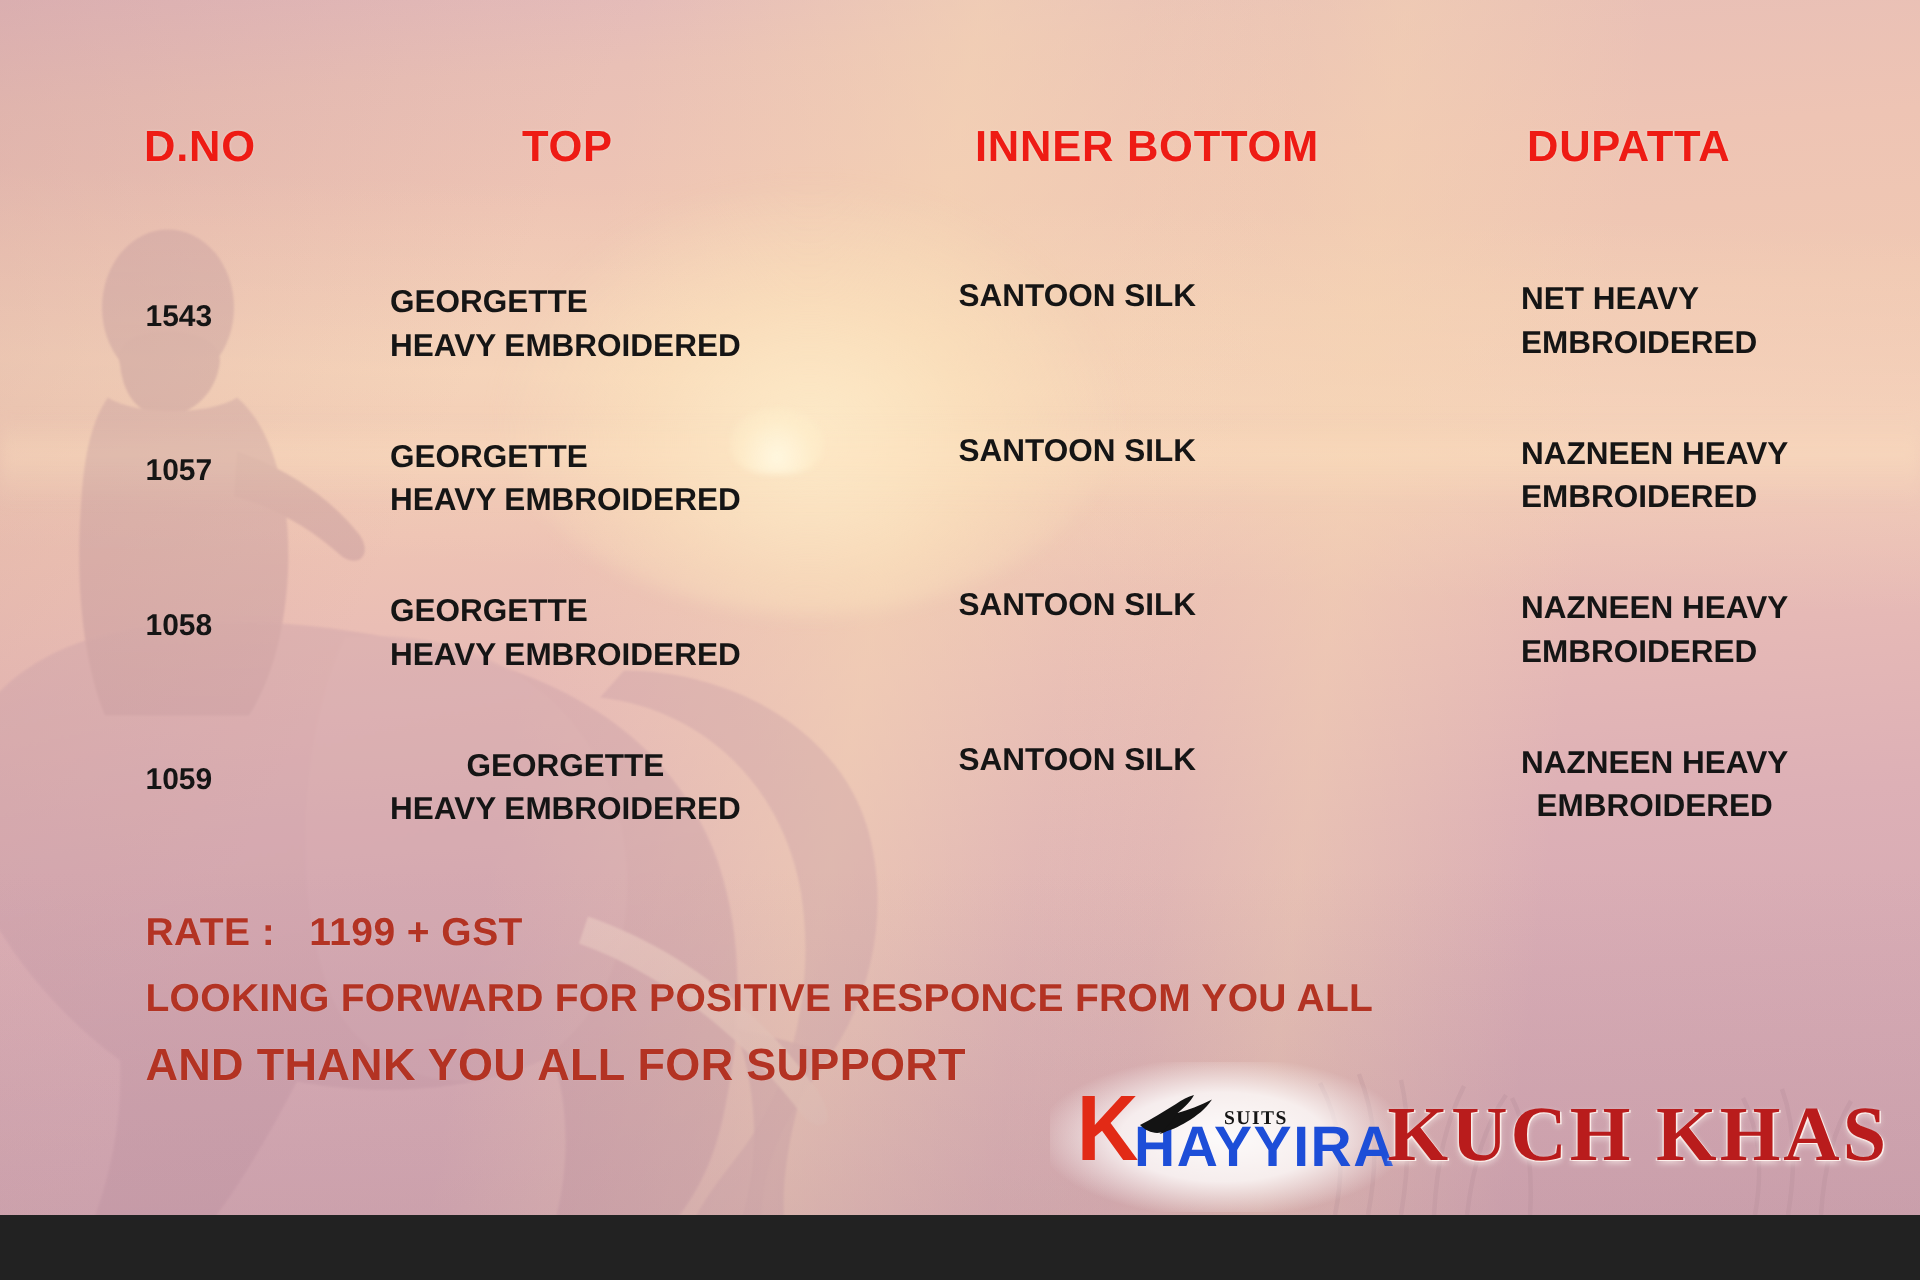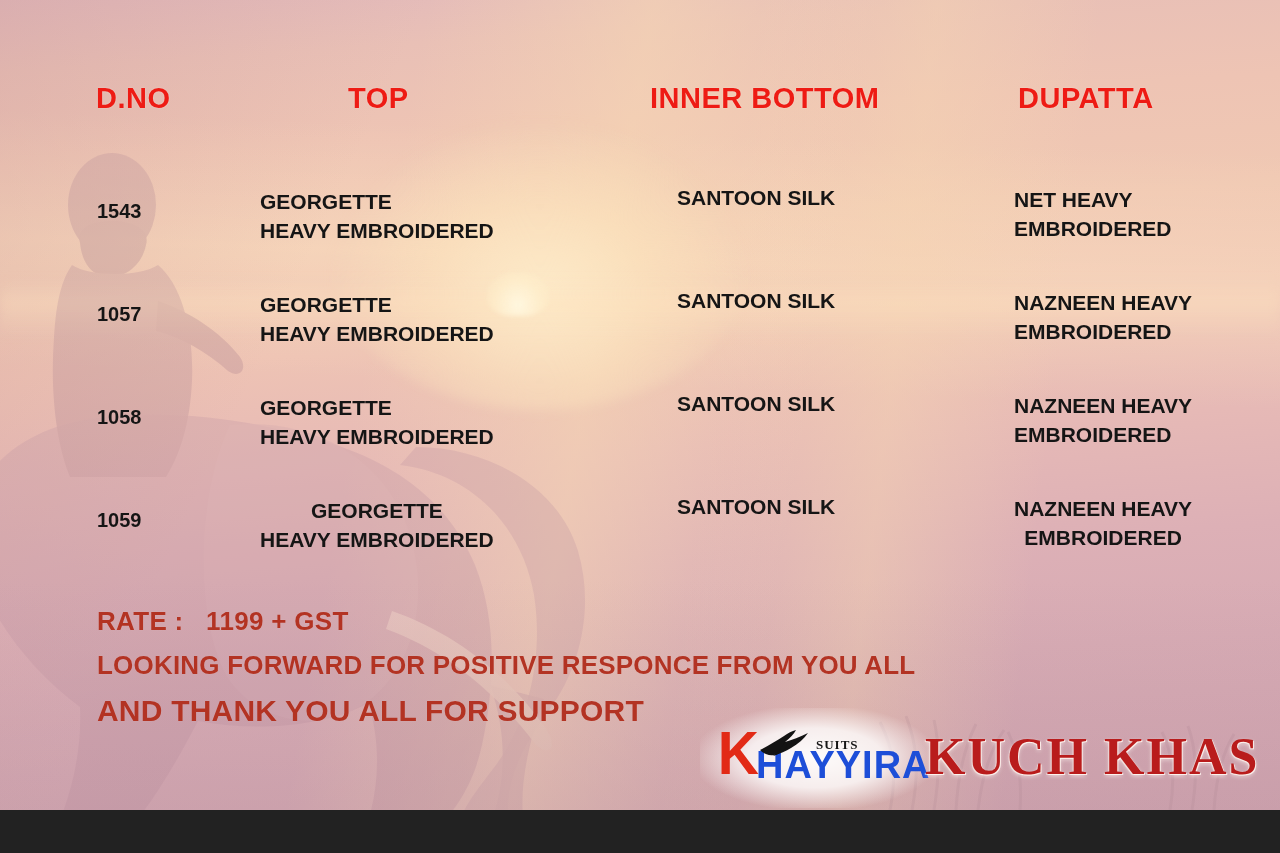--- a/index.html
+++ b/index.html
@@ -108,21 +108,21 @@
   .cell {
     position: absolute;
     color: #151515;
     font-weight: bold;
     font-size: 21px;
     line-height: 29px;
     white-space: pre-line;
   }
   .c-dno   { left: 97px;  top: 14px; font-size: 20px; }
   .c-top   { left: 260px; top: 4px; }
-  .c-inner { left: 677px; top: 0px; }
+  .c-inner { left: 639px; top: 0px; }
   .c-dup   { left: 1014px;top: 2px; }
 
   .footer-line {
     position: absolute;
     color: #b33323;
     font-weight: bold;
     white-space: pre;
     text-shadow: 0 0 1px rgba(255,255,255,0.25);
   }
   .f-rate  { left: 97px; top: 606px; font-size: 26px; letter-spacing: 0.3px; }

